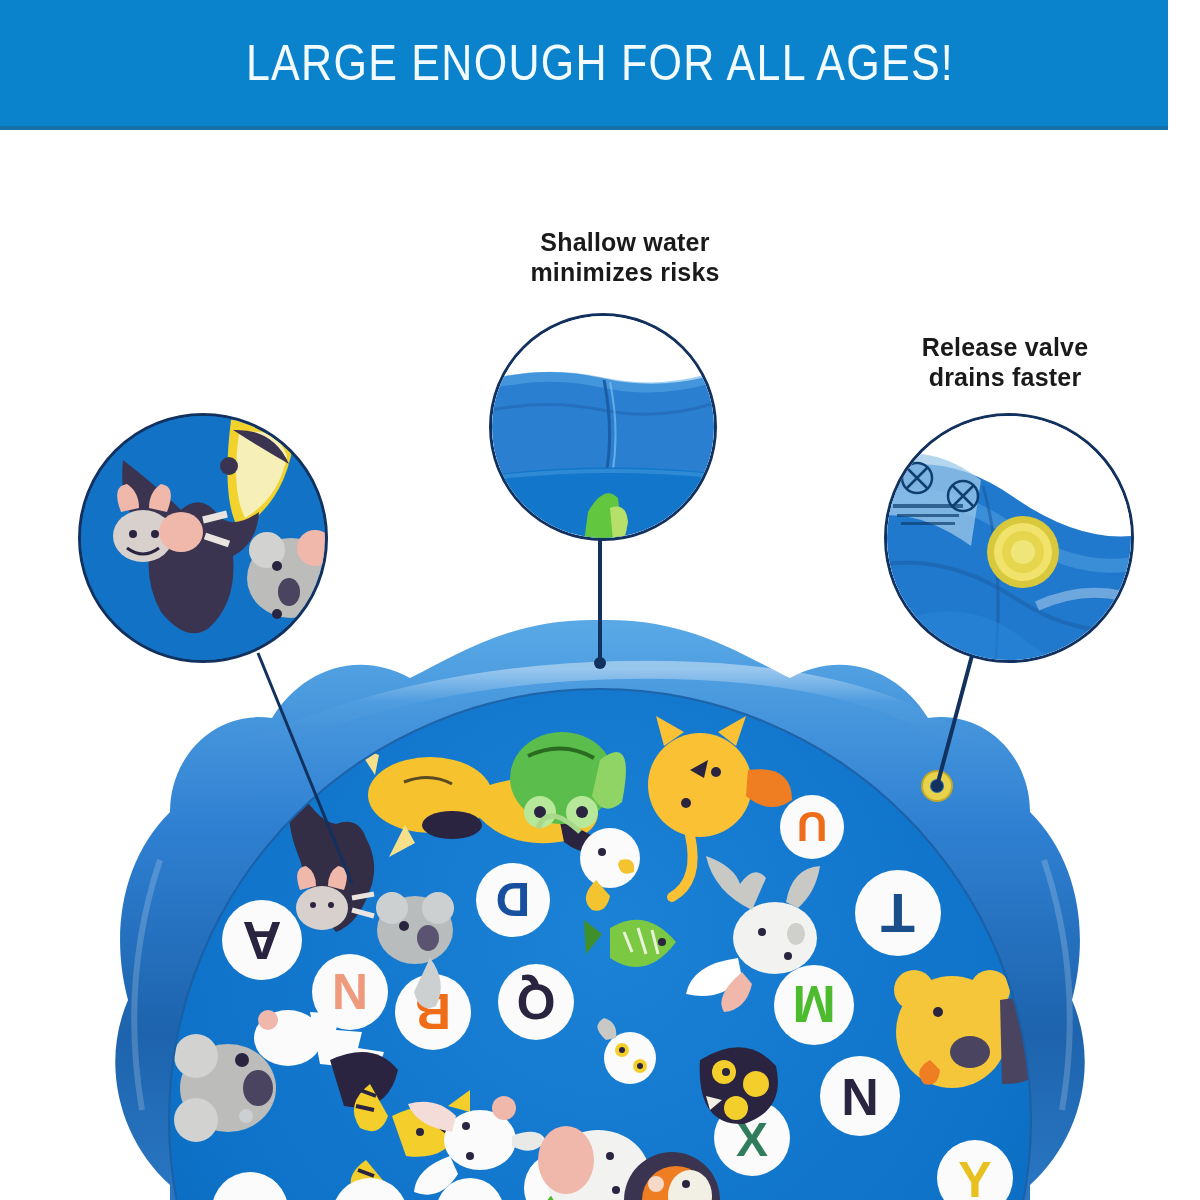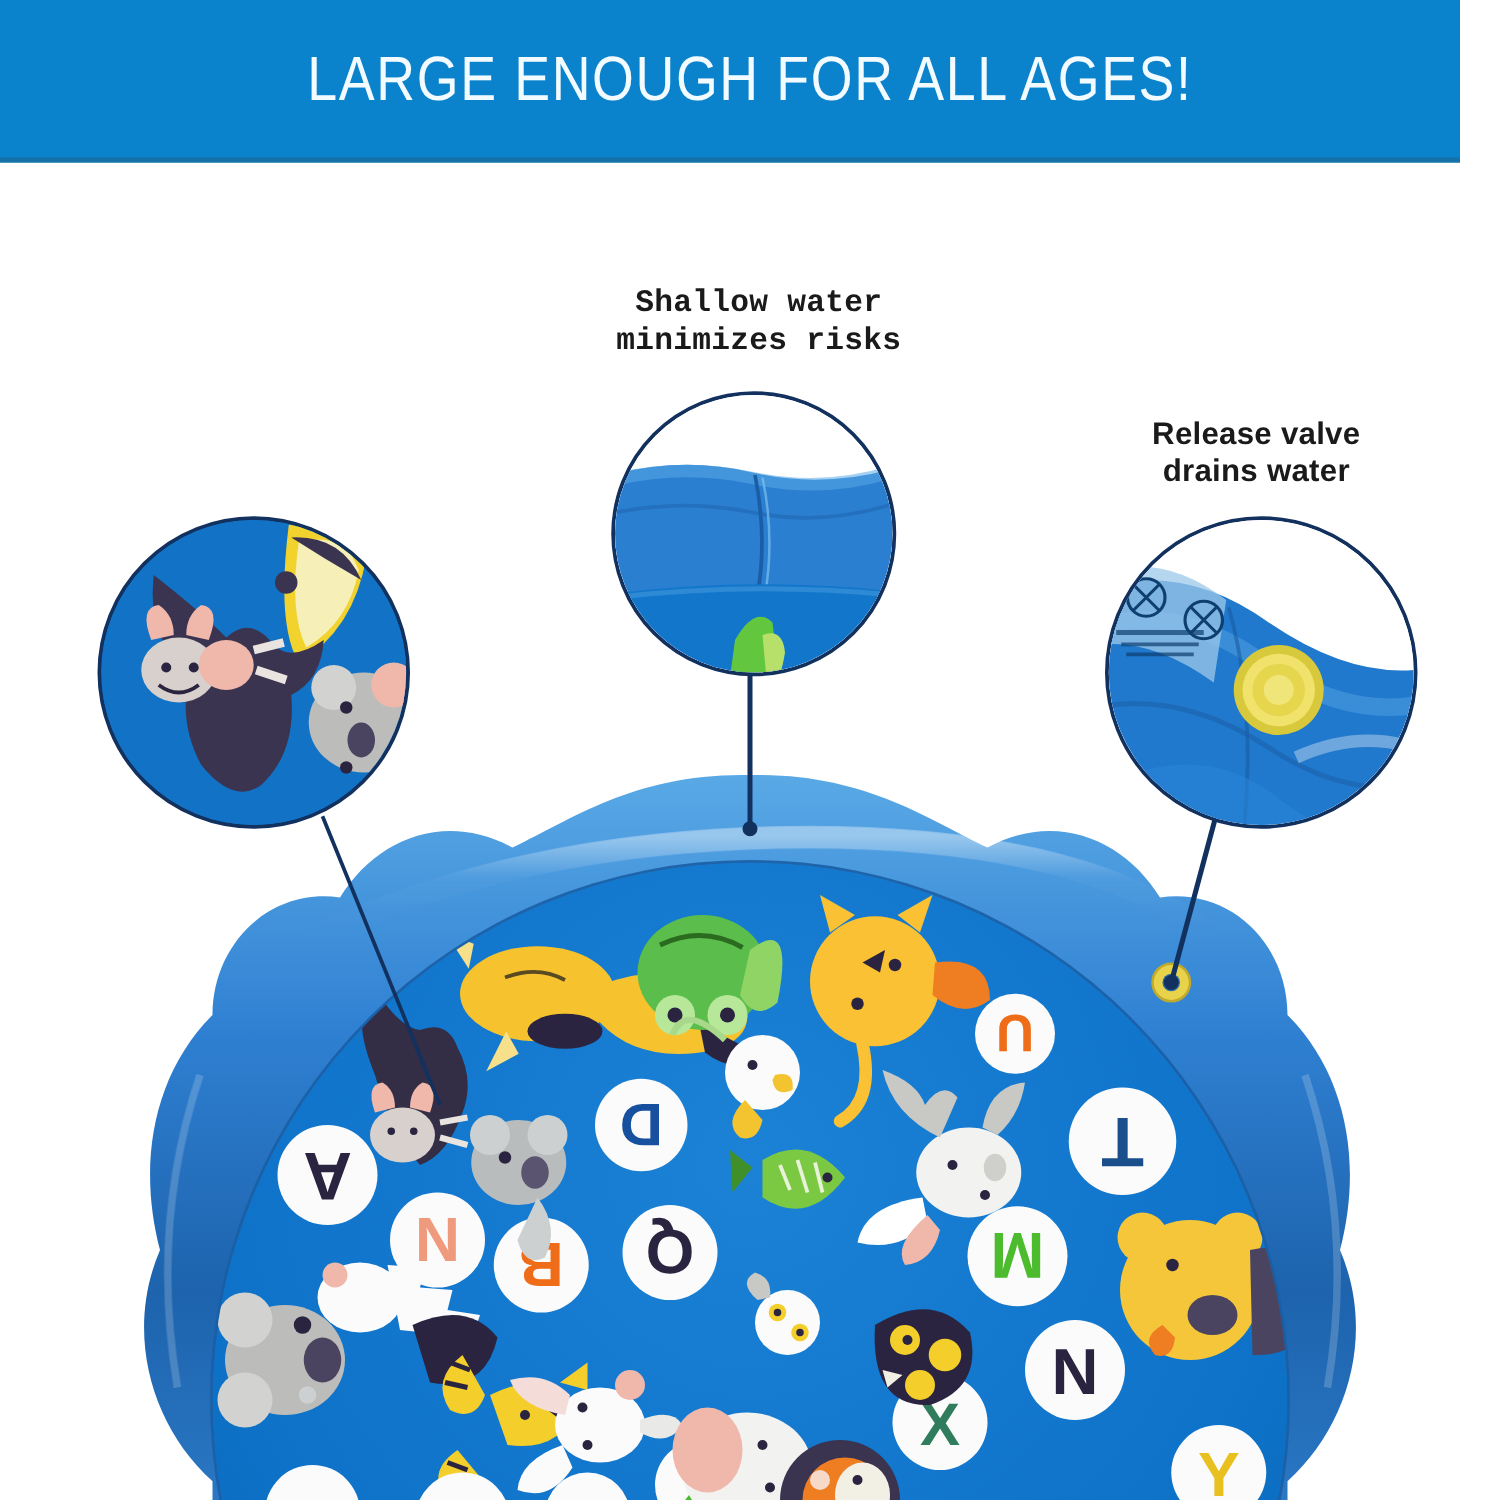--- a/index.html
+++ b/index.html
@@ -37,21 +37,21 @@
     text-align:center;
     color:#1a1a1a;
     font-weight:bold;
     font-size:25px;
     line-height:1.18;
     letter-spacing:0.2px;
     white-space:pre-line;
     font-family:"Liberation Sans", sans-serif;
   }
   #cap-left{left:60px;top:333px;width:300px;}
-  #cap-mid{left:442px;top:228px;width:330px;font-family:Liberation Mono, monospace;}
+  #cap-mid{left:460px;top:228px;width:330px;}
   #cap-right{left:855px;top:333px;width:300px;}
 
   
   .bubble{
     position:absolute;border-radius:50%;
     border:3px solid #12315e;
     overflow:hidden;
     background:#1273c6;
   }
   #bub-left{left:78px;top:413px;width:244px;height:244px;}
@@ -451,15 +451,15 @@
         <circle cx="136" cy="136" r="12" fill="#f2e884" opacity="0.8"></circle>
       </g>
 
       <path d="M150 190 q44 -20 86 -10" stroke="#ffffff" stroke-width="10" fill="none" opacity="0.35"></path>
     </svg>
   </div>
 
   <div class="caption" id="cap-mid">Shallow water
 minimizes risks</div>
   <div class="caption" id="cap-right">Release valve
-drains water</div>
+drains faster</div>
 
 </div>
 
 </body></html>

